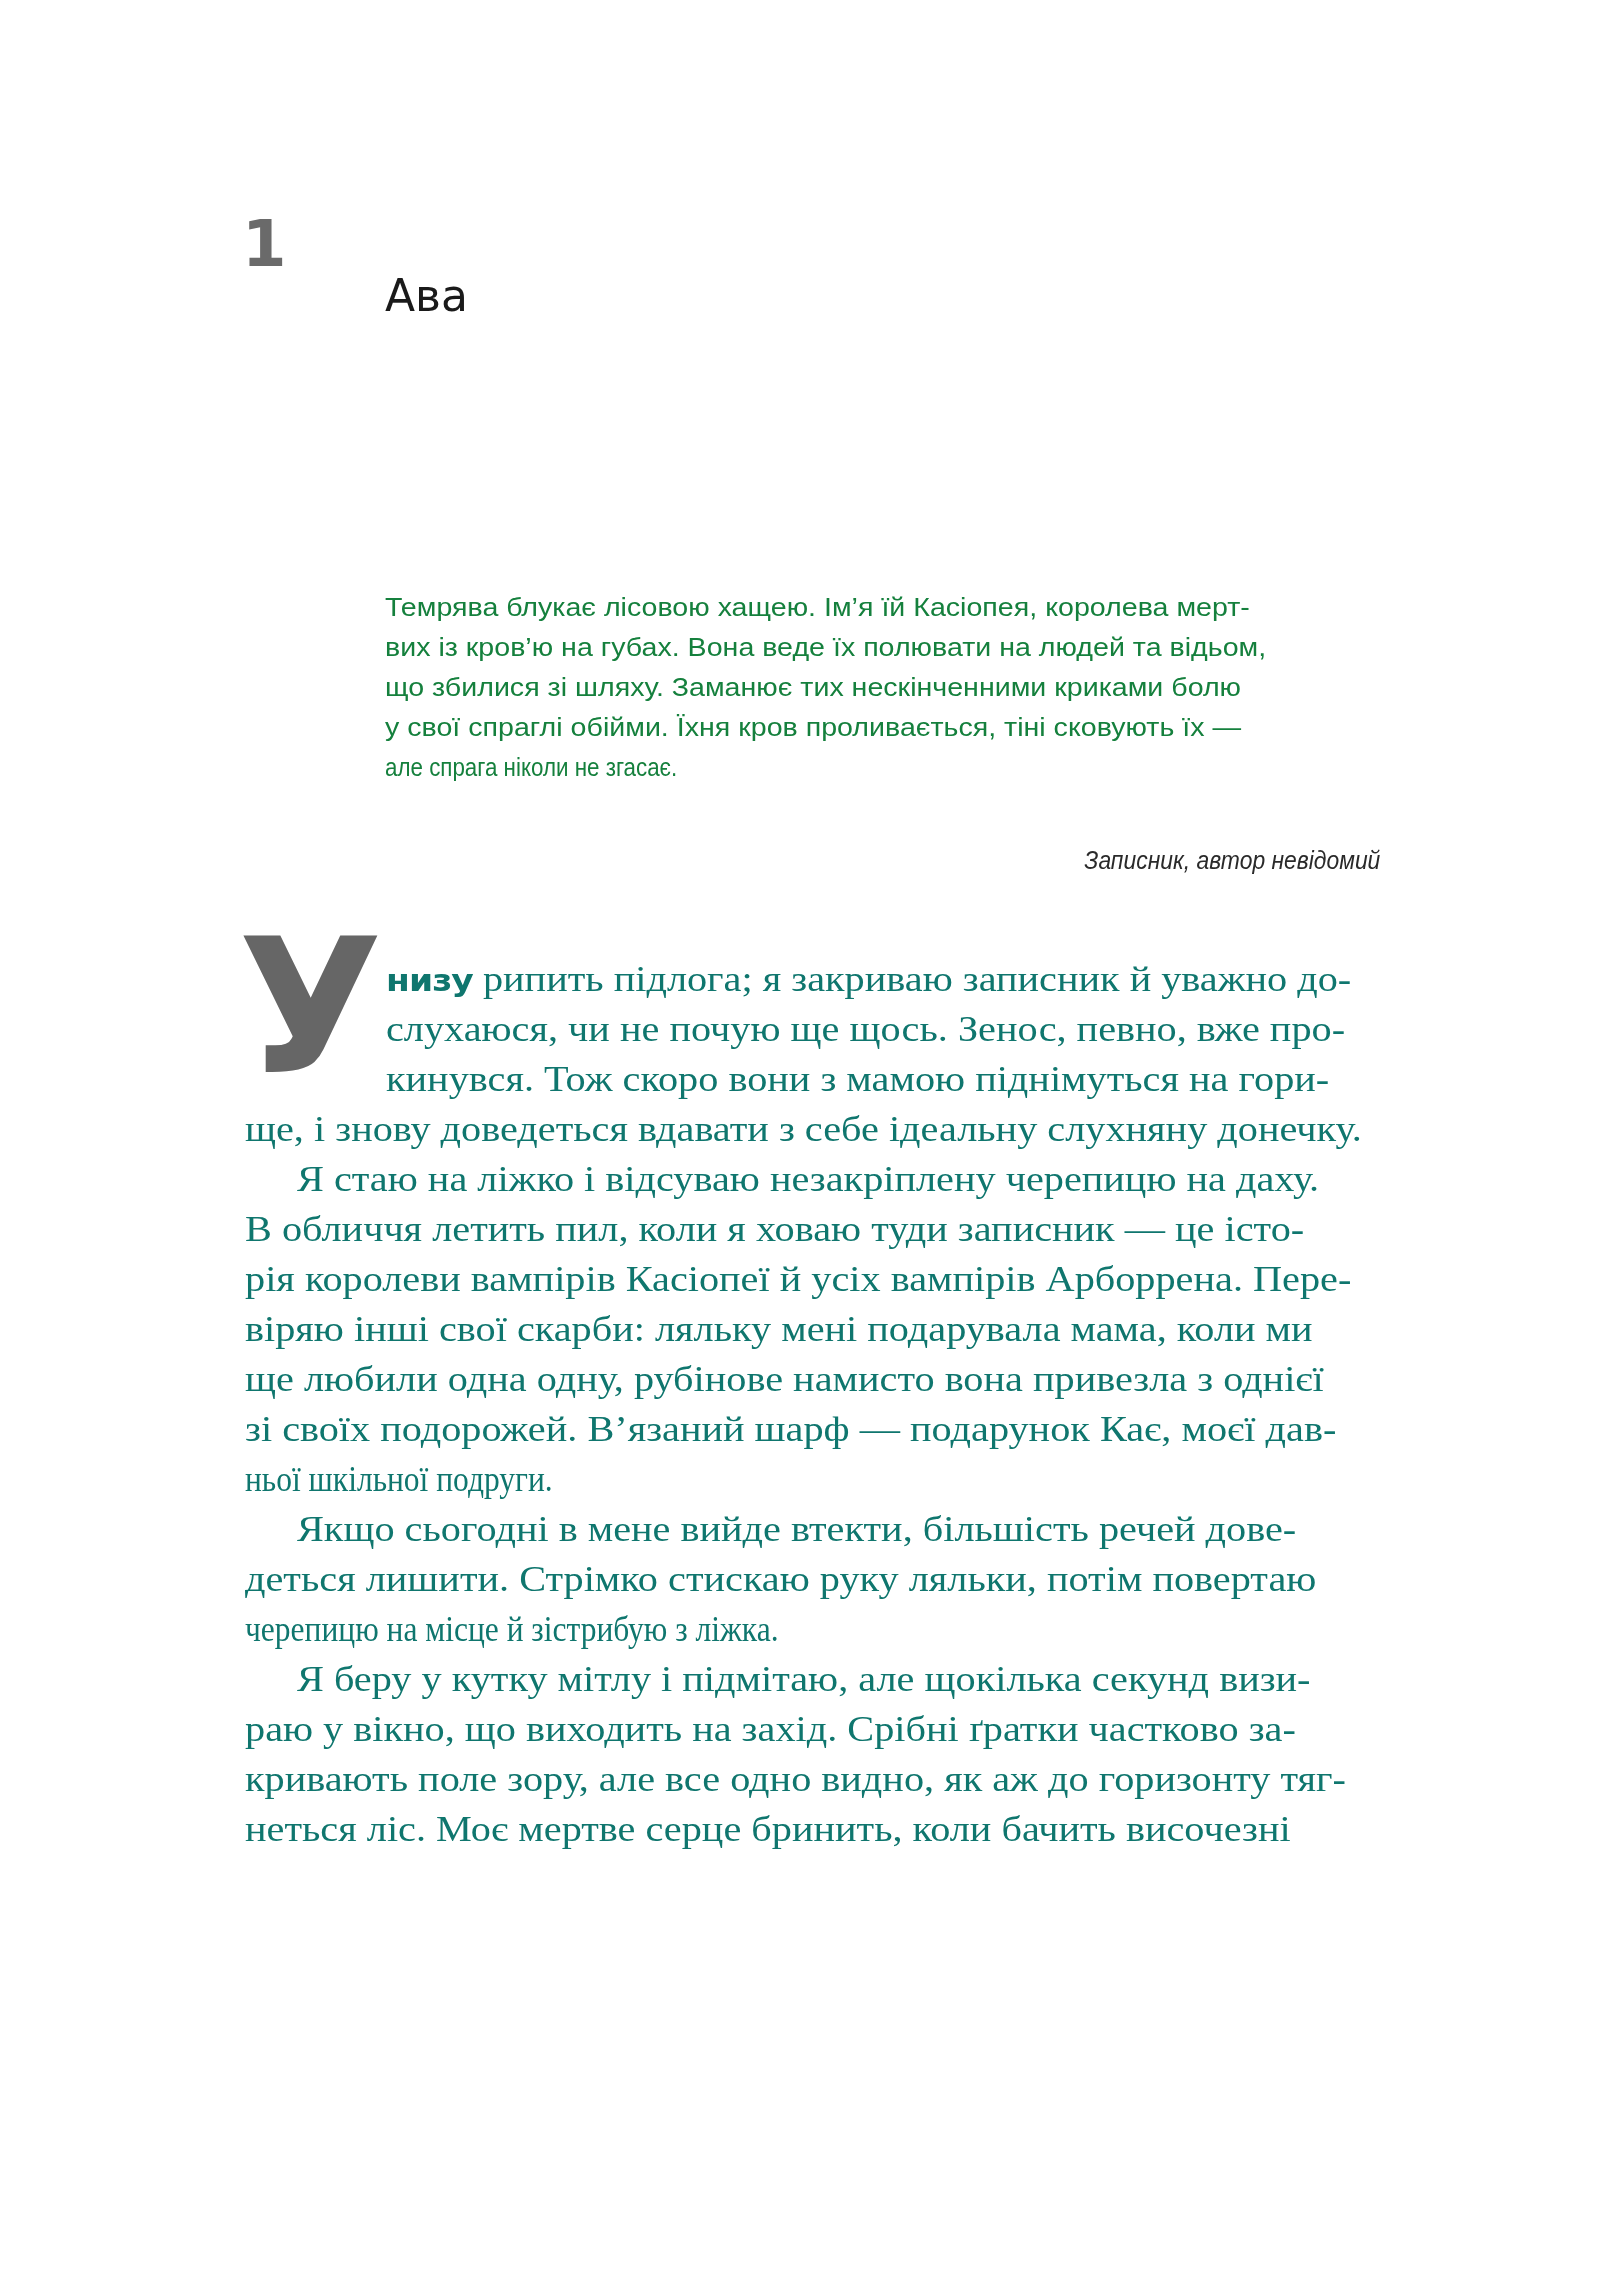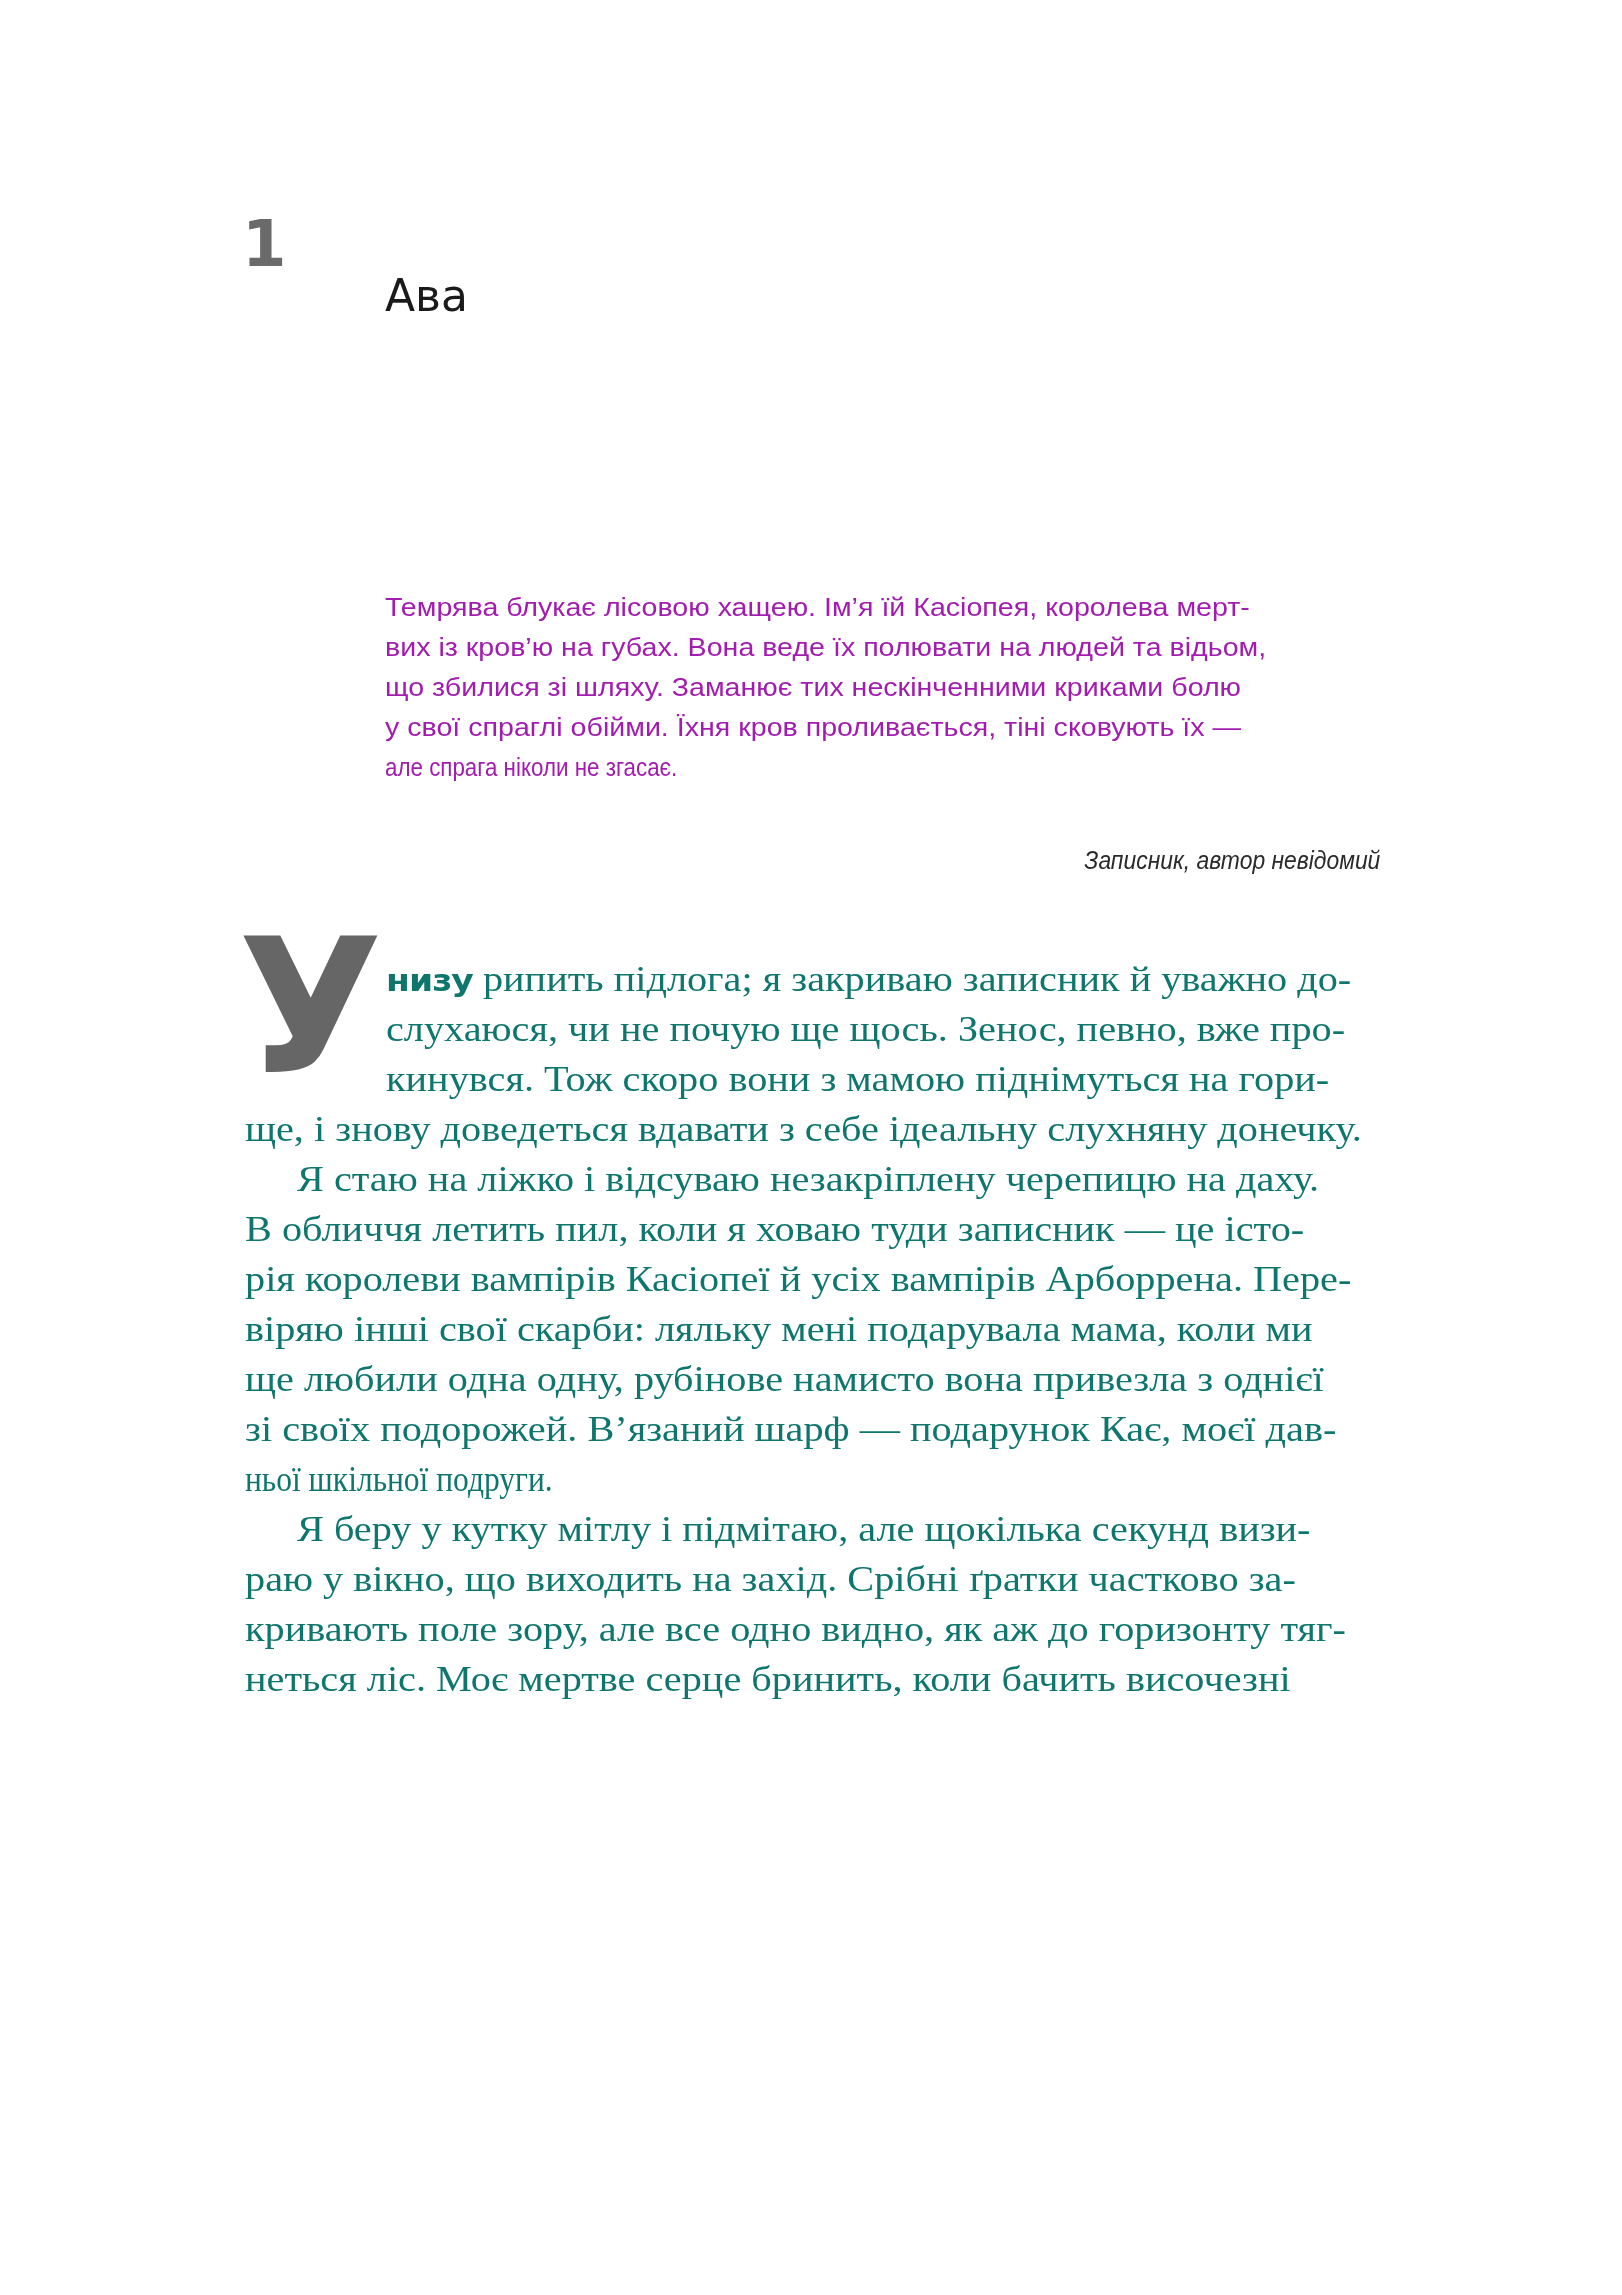--- a/index.html
+++ b/index.html
@@ -13,21 +13,21 @@
   }
   .chapter-title {
     position: absolute; left: 385px; top: 221px;
     font-family: "DejaVu Sans", sans-serif; font-weight: normal;
     font-size: 44px; line-height: 59px; color: #1a1a1a; margin-top: 45px;
   }
 
   .epigraph {
     position: absolute; left: 385px; top: 587px; width: 1006px;
     font-family: "Liberation Sans", sans-serif; font-size: 26px;
-    line-height: 40px; color: #a21caf;
+    line-height: 40px; color: #15803d;
   }
   .epigraph .ep-line {
     display: block; white-space: nowrap;
     transform-origin: left center; transform: scaleX(0.86);
   }
   .attribution {
     position: absolute; right: 243px; top: 840px;
     font-family: "Liberation Sans", sans-serif; font-style: italic;
     font-size: 26px; line-height: 40px; color: #2a2a2a;
     white-space: nowrap; transform-origin: right center; transform: scaleX(0.88);
@@ -85,20 +85,25 @@
     <div>
       <span class="body-line indent fit" style="transform: scaleX(1.15); transform-origin: 52px center;">Я стаю на ліжко і відсуваю незакріплену черепицю на даху.</span>
       <span class="body-line fit" style="transform: scaleX(1.15); transform-origin: 0px center;">В обличчя летить пил, коли я ховаю туди записник — це істо-</span>
       <span class="body-line fit" style="transform: scaleX(1.15); transform-origin: 0px center;">рія королеви вампірів Касіопеї й усіх вампірів Арборрена. Пере-</span>
       <span class="body-line fit" style="transform: scaleX(1.15); transform-origin: 0px center;">віряю інші свої скарби: ляльку мені подарувала мама, коли ми</span>
       <span class="body-line fit" style="transform: scaleX(1.15); transform-origin: 0px center;">ще любили одна одну, рубінове намисто вона привезла з однієї</span>
       <span class="body-line fit" style="transform: scaleX(1.15); transform-origin: 0px center;">зі своїх подорожей. В’язаний шарф — подарунок Кає, моєї дав-</span>
       <span class="body-line" style="transform: scaleX(0.9); transform-origin: 0px center;">ньої шкільної подруги.</span>
     </div>
 
+    <div>
+      <span class="body-line indent fit" style="transform: scaleX(1.15); transform-origin: 52px center;">Якщо сьогодні в мене вийде втекти, більшість речей дове-</span>
+      <span class="body-line fit" style="transform: scaleX(1.15); transform-origin: 0px center;">деться лишити. Стрімко стискаю руку ляльки, потім повертаю</span>
+      <span class="body-line" style="transform: scaleX(0.9); transform-origin: 0px center;">черепицю на місце й зістрибую з ліжка.</span>
+    </div>
 
 
     <div>
       <span class="body-line indent fit" style="transform: scaleX(1.15); transform-origin: 52px center;">Я беру у кутку мітлу і підмітаю, але щокілька секунд визи-</span>
       <span class="body-line fit" style="transform: scaleX(1.15); transform-origin: 0px center;">раю у вікно, що виходить на захід. Срібні ґратки частково за-</span>
       <span class="body-line fit" style="transform: scaleX(1.15); transform-origin: 0px center;">кривають поле зору, але все одно видно, як аж до горизонту тяг-</span>
       <span class="body-line fit" style="transform: scaleX(1.15); transform-origin: 0px center;">неться ліс. Моє мертве серце бринить, коли бачить височезні</span>
     </div>
   </div>
 

